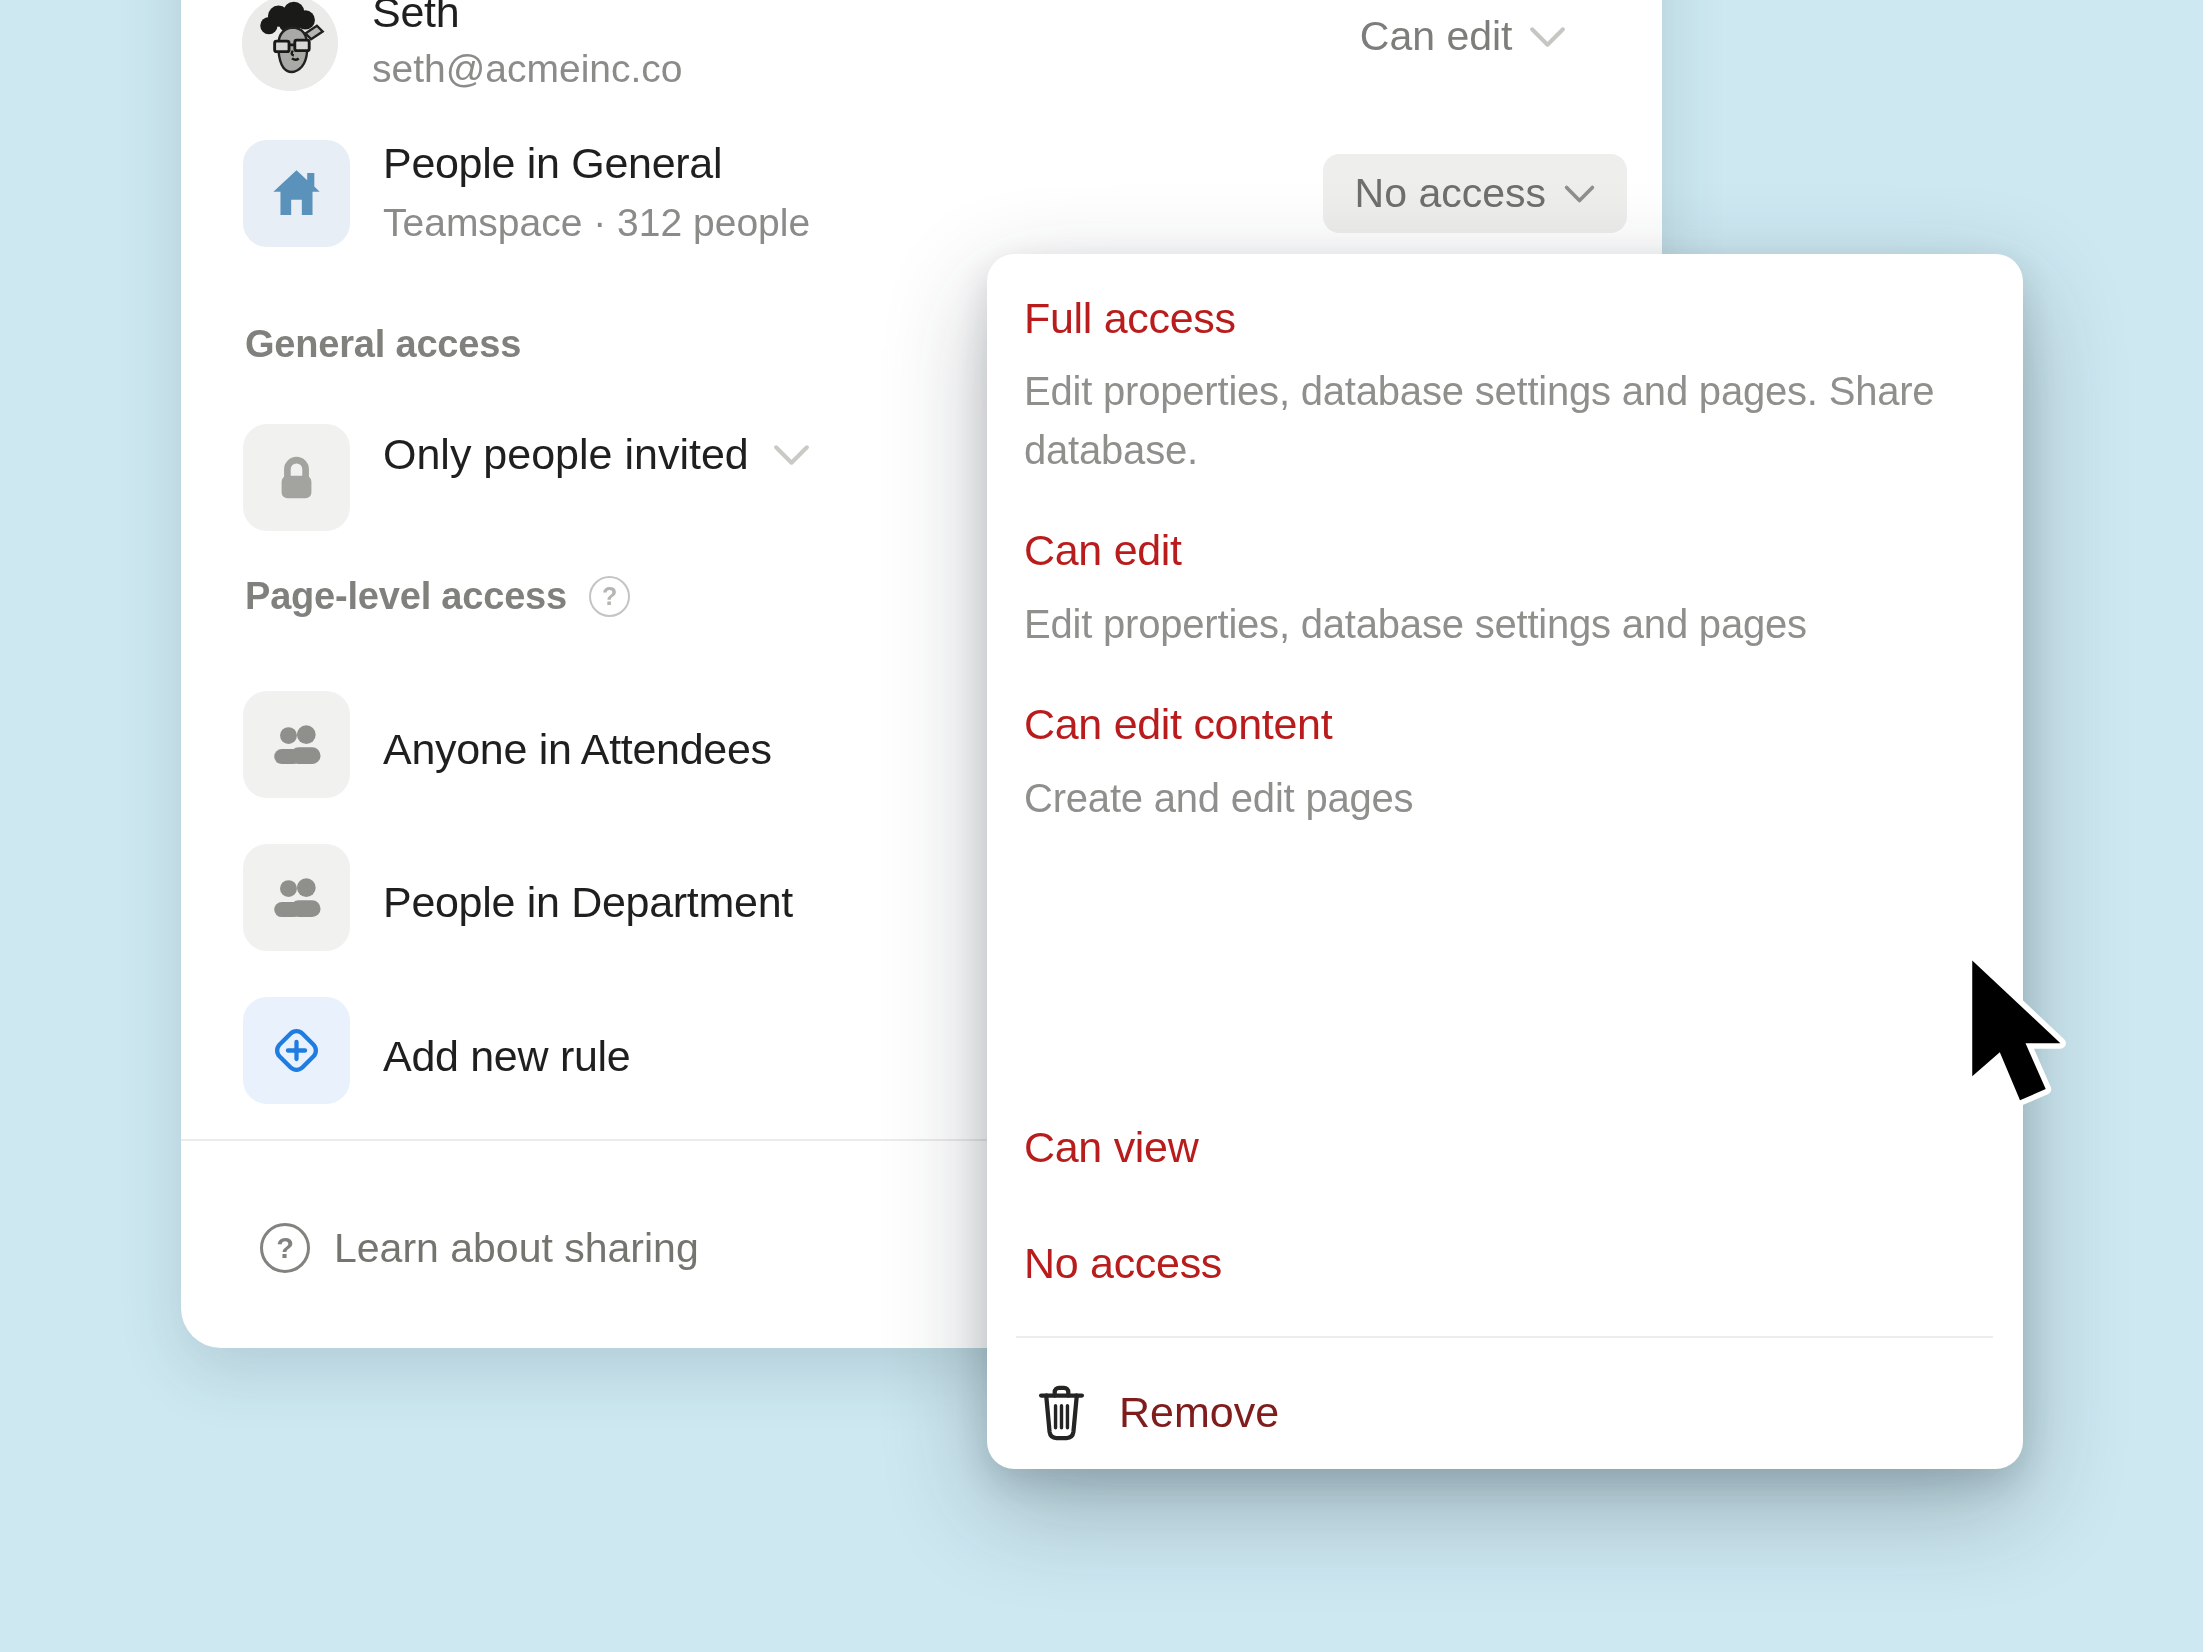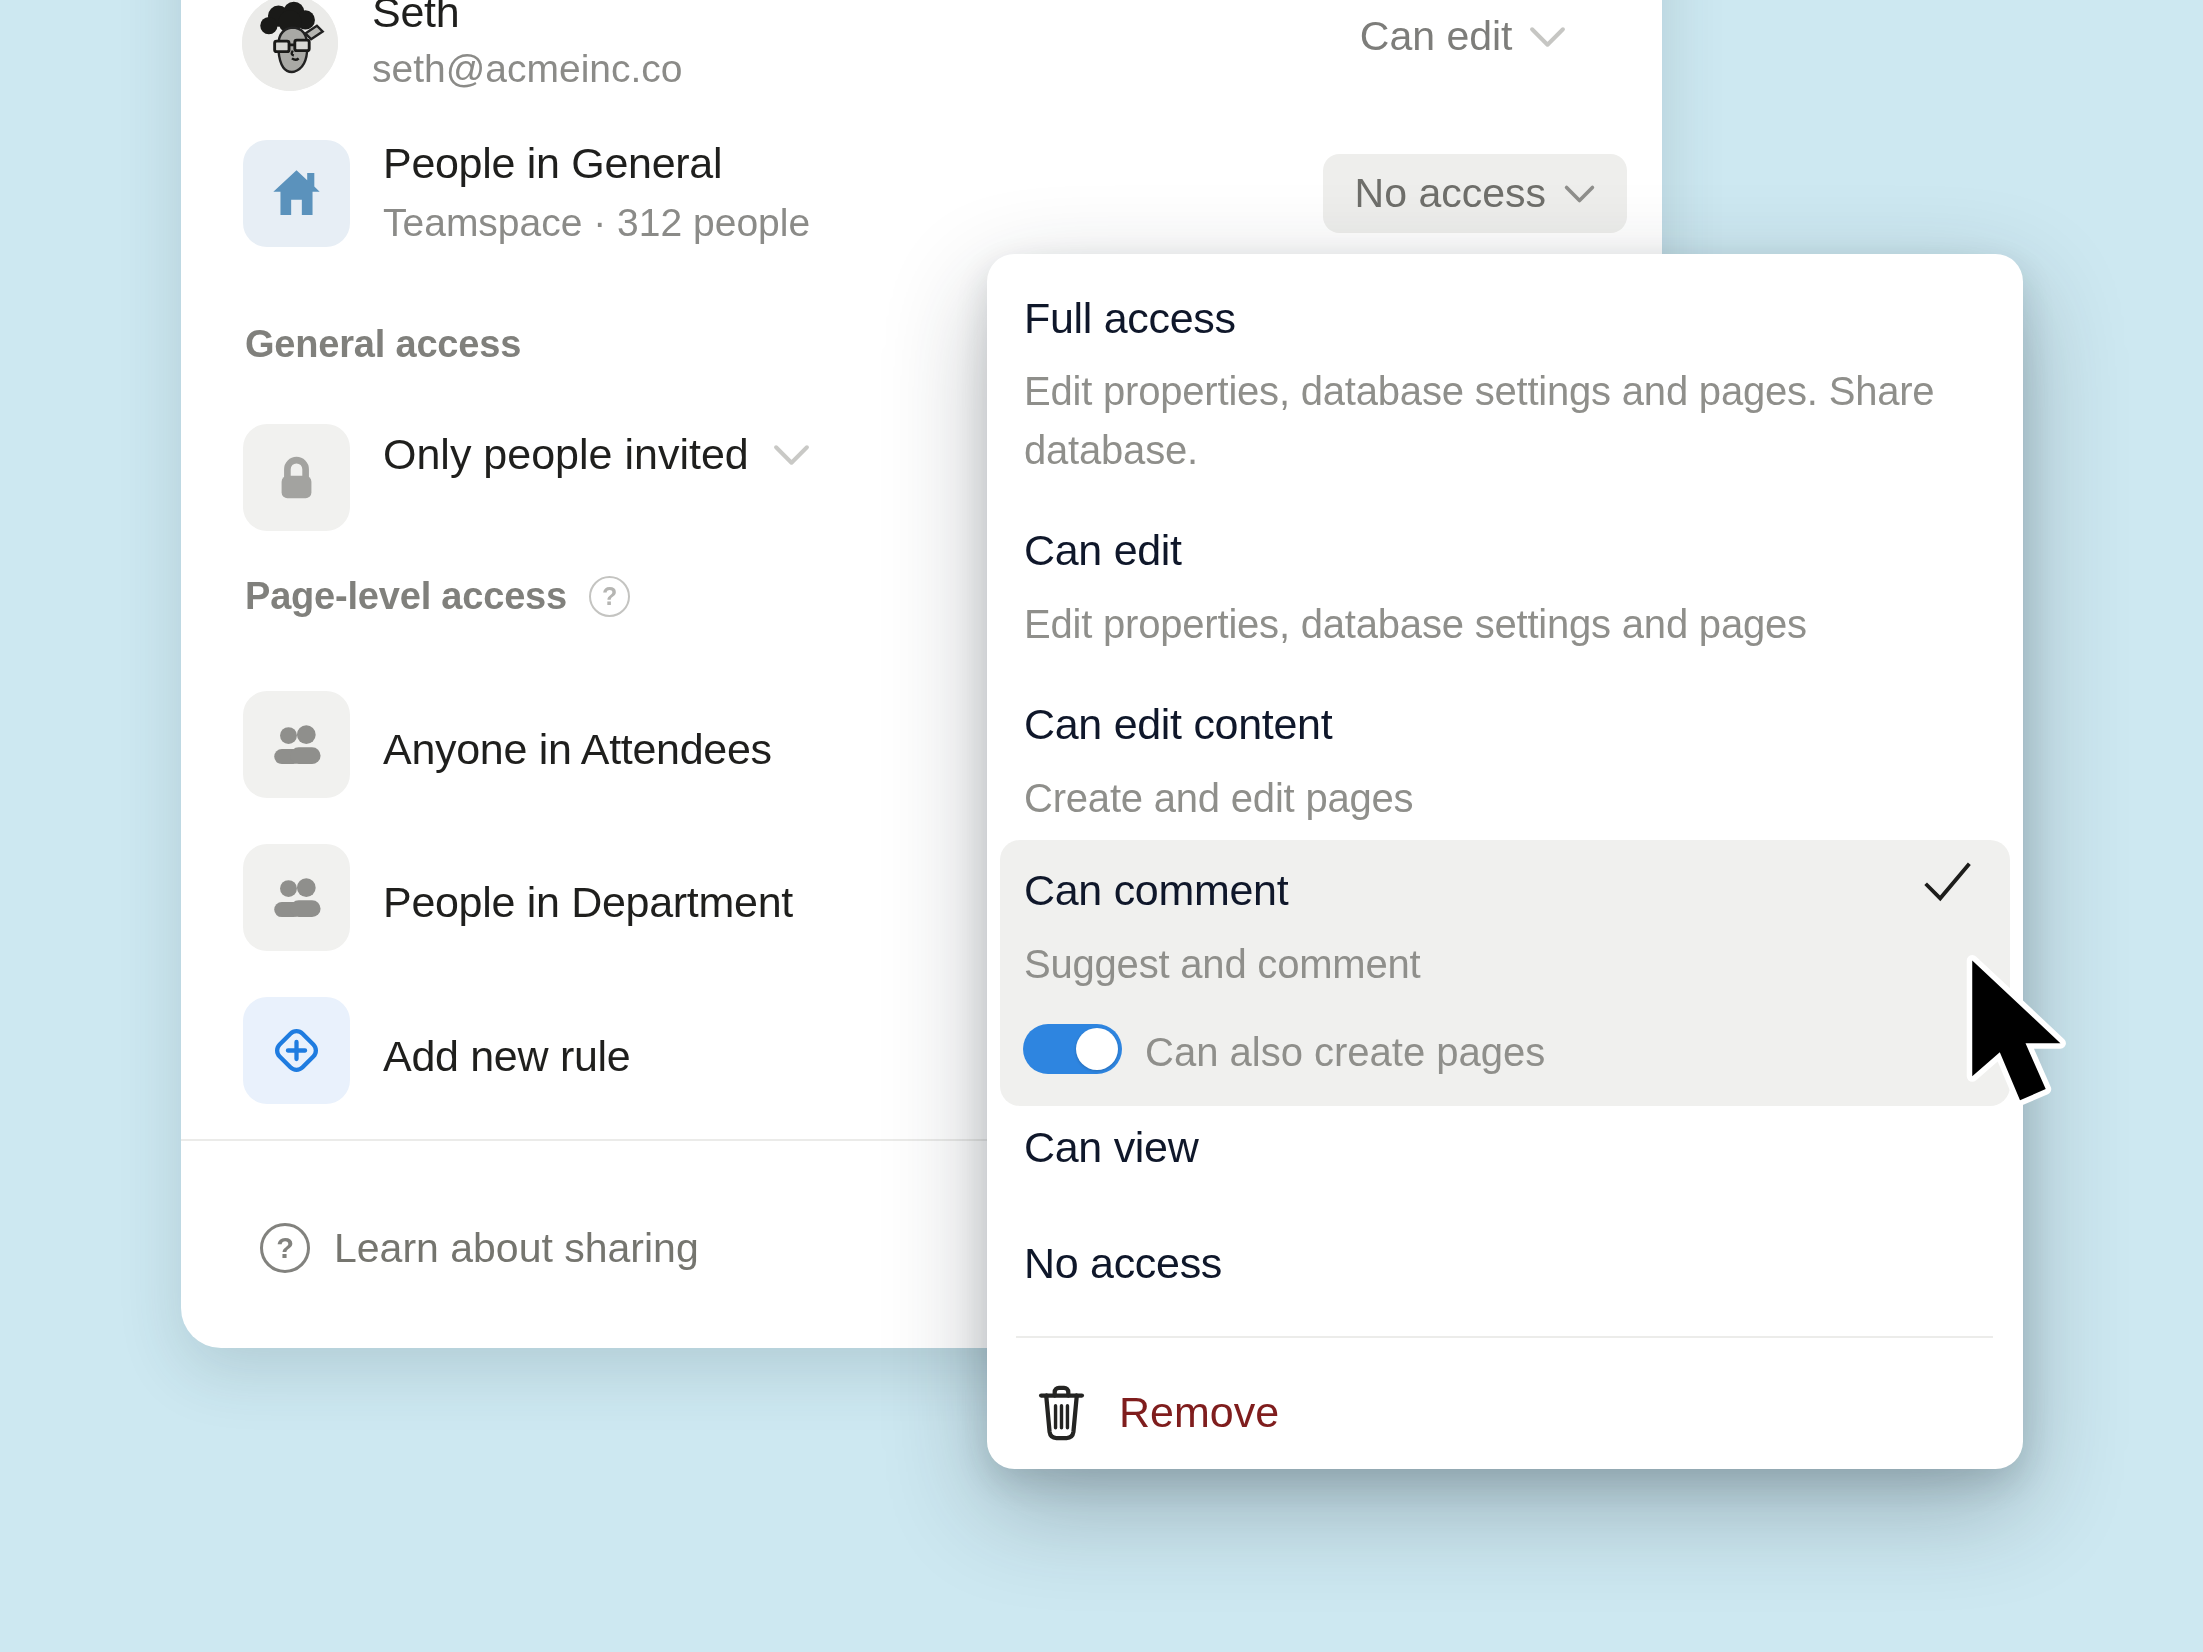--- a/index.html
+++ b/index.html
@@ -49,21 +49,21 @@
     font-weight:700;box-sizing:border-box;
   }
   .qcircle.small{width:41px;height:41px;border:2.8px solid #c4c4c1;color:#b5b5b2;font-size:25px;}
   .qcircle.big{width:50px;height:50px;border:3.7px solid #82827e;color:#82827e;font-size:29px;}
   
   .menu{
     position:absolute;left:987px;top:254px;width:1036px;height:1215px;
     background:#ffffff;border-radius:27.5px;
     box-shadow:0 13px 33px rgba(30,40,50,.14), 0 37px 101px rgba(30,40,50,.30);
   }
-  .menu-title{position:absolute;font-size:43px;line-height:50px;font-weight:500;color:#0f172a;letter-spacing:-0.3px;white-space:nowrap;}
+  .menu-title{position:absolute;font-size:43px;line-height:50px;font-weight:500;color:#b91c1c;letter-spacing:-0.3px;white-space:nowrap;}
   .menu-desc{position:absolute;width:1001px;font-size:40px;line-height:59px;color:#8f8f8b;letter-spacing:-0.2px;}
   .menu-highlight{
     position:absolute;left:13px;top:586px;width:1010px;height:266px;border-radius:20px;
     background:#f0f0ee;
   }
   .check{position:absolute;right:37px;top:20px;}
   .toggle{
     position:absolute;left:23px;top:184px;width:99px;height:50px;border-radius:25px;
     background:#2e85e0;
   }
@@ -187,31 +187,20 @@
 
     <div class="menu-title" style="left:37px;top:39px;">Full access</div>
     <div class="menu-desc" style="left:37px;top:108px;">Edit properties, database settings and pages. Share database.</div>
 
     <div class="menu-title" style="left:37px;top:271px;">Can edit</div>
     <div class="menu-desc" style="left:37px;top:341px;">Edit properties, database settings and pages</div>
 
     <div class="menu-title" style="left:37px;top:445px;">Can edit content</div>
     <div class="menu-desc" style="left:37px;top:515px;">Create and edit pages</div>
 
-    <div class="menu-highlight">
-      <div class="menu-title" style="left:24px;top:25px;">Can comment</div>
-      <svg class="check" width="51" height="42" viewBox="0 0 56 46">
-        <path d="M4 26 L20 42 L52 4" fill="none" stroke="#1d1d1b" stroke-width="4.2"></path>
-      </svg>
-      <div class="menu-desc" style="left:24px;top:95px;">Suggest and comment</div>
-      <div class="toggle">
-        <div class="knob"></div>
-      </div>
-      <div class="toggle-label">Can also create pages</div>
-    </div>
 
     <div class="menu-title" style="left:37px;top:868px;">Can view</div>
     <div class="menu-title" style="left:37px;top:984px;">No access</div>
 
     <div class="menu-divider"></div>
 
     <div class="remove-row">
       <svg width="51" height="61" viewBox="0 0 60 68">
         <path d="M6 14 H54" stroke="#242422" stroke-width="5" stroke-linecap="round" fill="none"></path>
         <path d="M22 14 V10 a5 5 0 0 1 5 -5 h6 a5 5 0 0 1 5 5 v4" stroke="#242422" stroke-width="5" fill="none" stroke-linecap="round"></path>

